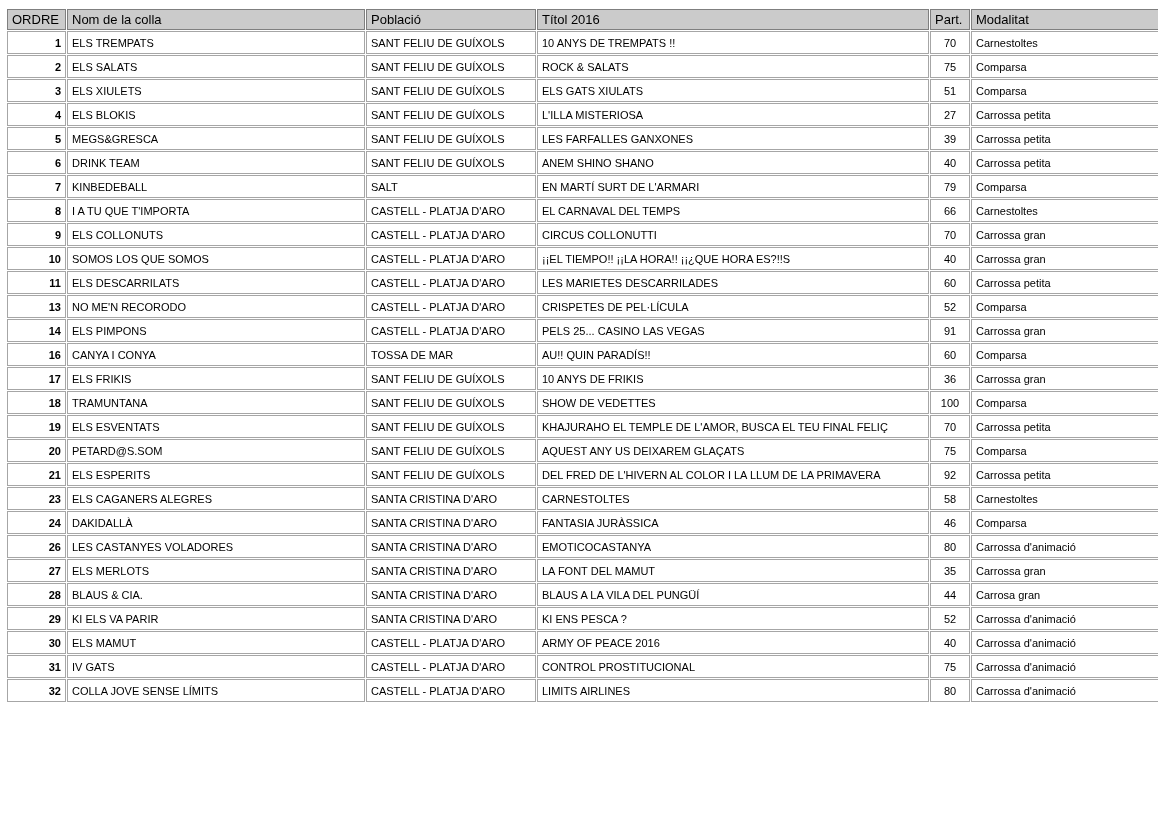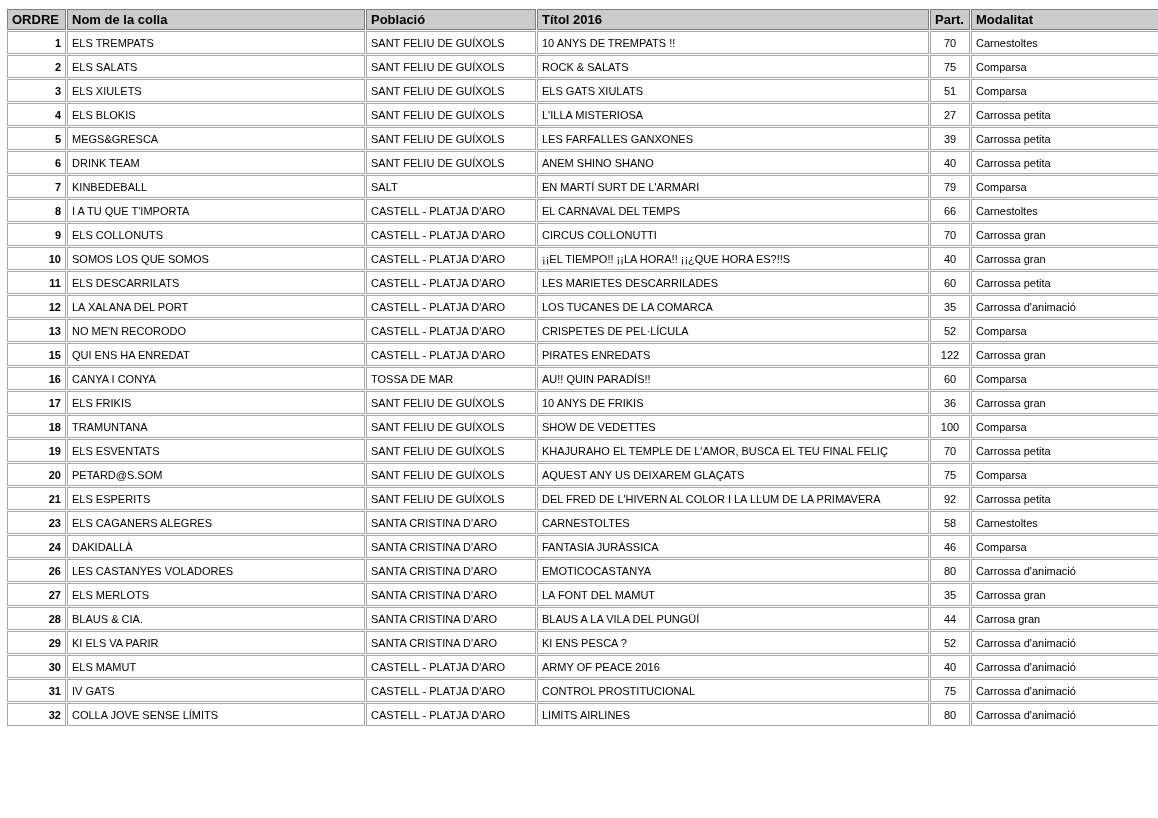--- a/index.html
+++ b/index.html
@@ -25,21 +25,21 @@
     box-sizing: border-box;
     vertical-align: middle;
     white-space: nowrap;
     overflow: hidden;
     padding: 1px 4px;
   }
   table.grid th {
     background: #cbcbcb;
     border: 1px solid #7f7f7f;
     font-size: 13px;
-    font-weight: bold;
+    font-weight: normal;
     text-align: left;
     height: 21px;
   }
   table.grid td {
     background: #ffffff;
     border: 1px solid #a6a6a6;
     font-size: 11px;
     height: 23px;
   }
   
@@ -163,41 +163,33 @@
         </tr>
         <tr>
           <td class="col-ordre">11</td>
           <td class="col-nom">ELS DESCARRILATS</td>
           <td class="col-poblacio">CASTELL - PLATJA D'ARO</td>
           <td class="col-titol">LES MARIETES DESCARRILADES</td>
           <td class="col-part">60</td>
           <td class="col-modalitat">Carrossa petita</td>
         </tr>
         <tr>
-          <td class="col-ordre">12</td>
-          <td class="col-nom">LA XALANA DEL PORT</td>
-          <td class="col-poblacio">CASTELL - PLATJA D'ARO</td>
-          <td class="col-titol">LOS TUCANES DE LA COMARCA</td>
-          <td class="col-part">35</td>
-          <td class="col-modalitat">Carrossa d'animació</td>
-        </tr>
-        <tr>
           <td class="col-ordre">13</td>
           <td class="col-nom">NO ME'N RECORODO</td>
           <td class="col-poblacio">CASTELL - PLATJA D'ARO</td>
           <td class="col-titol">CRISPETES DE PEL·LÍCULA</td>
           <td class="col-part">52</td>
           <td class="col-modalitat">Comparsa</td>
         </tr>
         <tr>
-          <td class="col-ordre">15</td>
-          <td class="col-nom">QUI ENS HA ENREDAT</td>
-          <td class="col-poblacio">CASTELL - PLATJA D'ARO</td>
-          <td class="col-titol">PIRATES ENREDATS</td>
-          <td class="col-part">122</td>
+          <td class="col-ordre">14</td>
+          <td class="col-nom">ELS PIMPONS</td>
+          <td class="col-poblacio">CASTELL - PLATJA D'ARO</td>
+          <td class="col-titol">PELS 25... CASINO LAS VEGAS</td>
+          <td class="col-part">91</td>
           <td class="col-modalitat">Carrossa gran</td>
         </tr>
         <tr>
           <td class="col-ordre">16</td>
           <td class="col-nom">CANYA I CONYA</td>
           <td class="col-poblacio">TOSSA DE MAR</td>
           <td class="col-titol">AU!! QUIN PARADÍS!!</td>
           <td class="col-part">60</td>
           <td class="col-modalitat">Comparsa</td>
         </tr>

